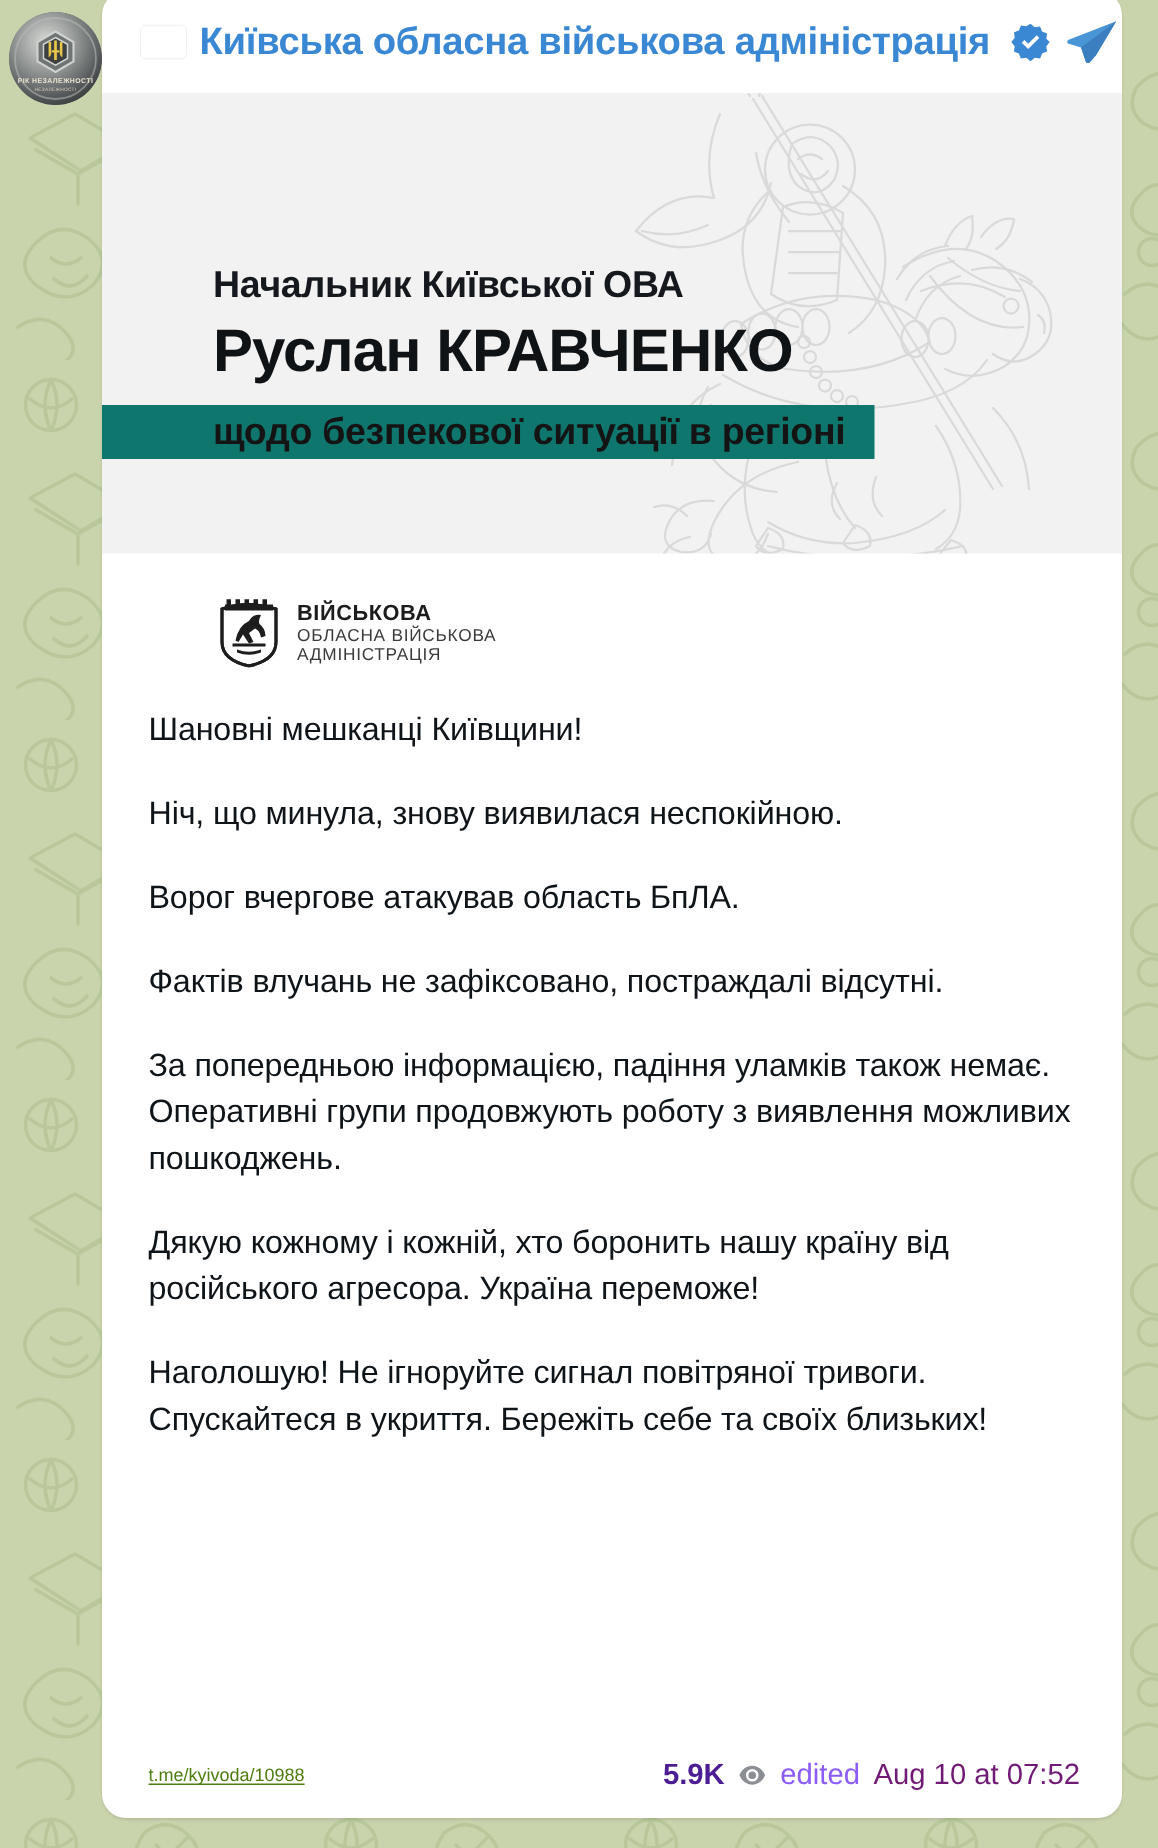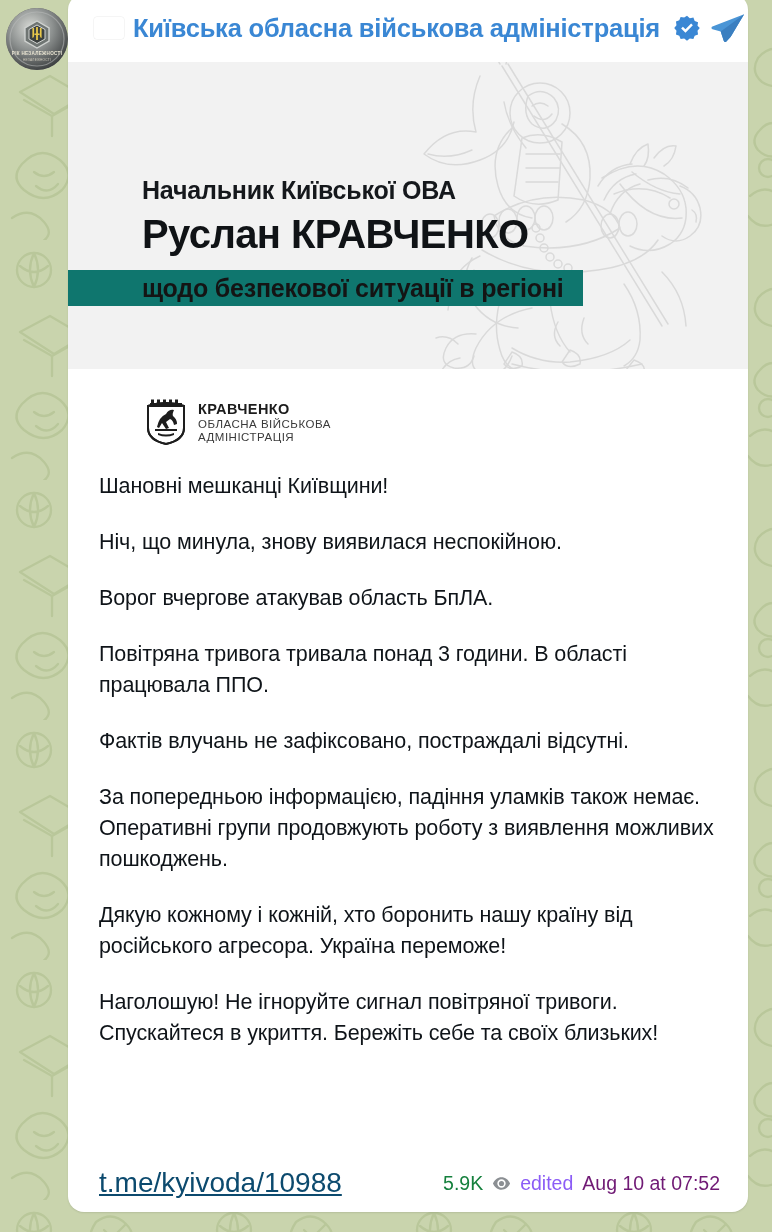--- a/index.html
+++ b/index.html
@@ -155,35 +155,35 @@
   
   #post-footer {
     position: absolute;
     left: 0; right: 0; bottom: 0;
     height: 58px;
     display: flex;
     align-items: center;
     padding: 0 28px 0 31px;
   }
   #post-link {
-    font-size: 28px;
-    color: #0c4a6e;
+    font-size: 12px;
+    color: #4d7c0f;
     text-underline-offset: 2px;
     white-space: nowrap;
   }
   #footer-meta {
     margin-left: auto;
     display: flex;
     align-items: center;
     gap: 9px;
     color: #8b8f93;
     font-size: 19.5px;
     white-space: nowrap;
   }
-  #view-count { color: #15803d; }
+  #view-count { color: #4c1d95; font-weight: bold; }
   #eye-icon { width: 19px; height: 19px; display: block; }
   #edited-label { color: #8b5cf6; }
   #post-timestamp { color: #701a75; }
 </style>
 </head>
 <body>
 
 <div id="wallpaper">
   <svg viewBox="0 0 772 1232" preserveAspectRatio="xMidYMid slice" aria-hidden="true">
     <defs>
@@ -366,31 +366,30 @@
         </g>
         <g fill="#1d1d1d">
           <path d="M12 28 q2 -10 9 -13 q3 -5 8 -4 q-2 4 -1 6 q4 3 4 8 l-3 1 q-1 -5 -4 -6 l-4 3 l3 6 l-3 1 l-4 -6 l-3 5 z"></path>
           <path d="M10 30 h22 v2 h-22 z"></path>
           <path d="M13 34 q8 3 16 0 l0 2 q-8 3 -16 0 z"></path>
         </g>
         <path d="M3 7 q18 -6 36 0 l0 22 q0 12 -18 16 q-18 -4 -18 -16 z" fill="none" stroke="#1d1d1d" stroke-width="2"></path>
       </svg>
     </span>
     <span id="org-lines">
-      <span id="org-line-1">КРАВЧЕНКО</span>
+      <span id="org-line-1">ВІЙСЬКОВА</span>
       <span id="org-line-2">ОБЛАСНА ВІЙСЬКОВА</span>
       <span id="org-line-3">АДМІНІСТРАЦІЯ</span>
     </span>
   </div>
 
   <div id="post-body">
     <p class="post-paragraph">Шановні мешканці Київщини!</p>
     <p class="post-paragraph">Ніч, що минула, знову виявилася неспокійною.</p>
     <p class="post-paragraph">Ворог вчергове атакував область БпЛА.</p>
-    <p class="post-paragraph">Повітряна тривога тривала понад 3 години. В області працювала ППО.</p>
     <p class="post-paragraph">Фактів влучань не зафіксовано, постраждалі відсутні.</p>
     <p class="post-paragraph">За попередньою інформацією, падіння уламків також немає. Оперативні групи продовжують роботу з виявлення можливих пошкоджень.</p>
     <p class="post-paragraph">Дякую кожному і кожній, хто боронить нашу країну від російського агресора. Україна переможе!</p>
     <p class="post-paragraph">Наголошую! Не ігноруйте сигнал повітряної тривоги. Спускайтеся в укриття. Бережіть себе та своїх близьких!</p>
   </div>
 
   <div id="post-footer">
     <a id="post-link" href="#">t.me/kyivoda/10988</a>
     <span id="footer-meta">
       <span id="view-count">5.9K</span>

